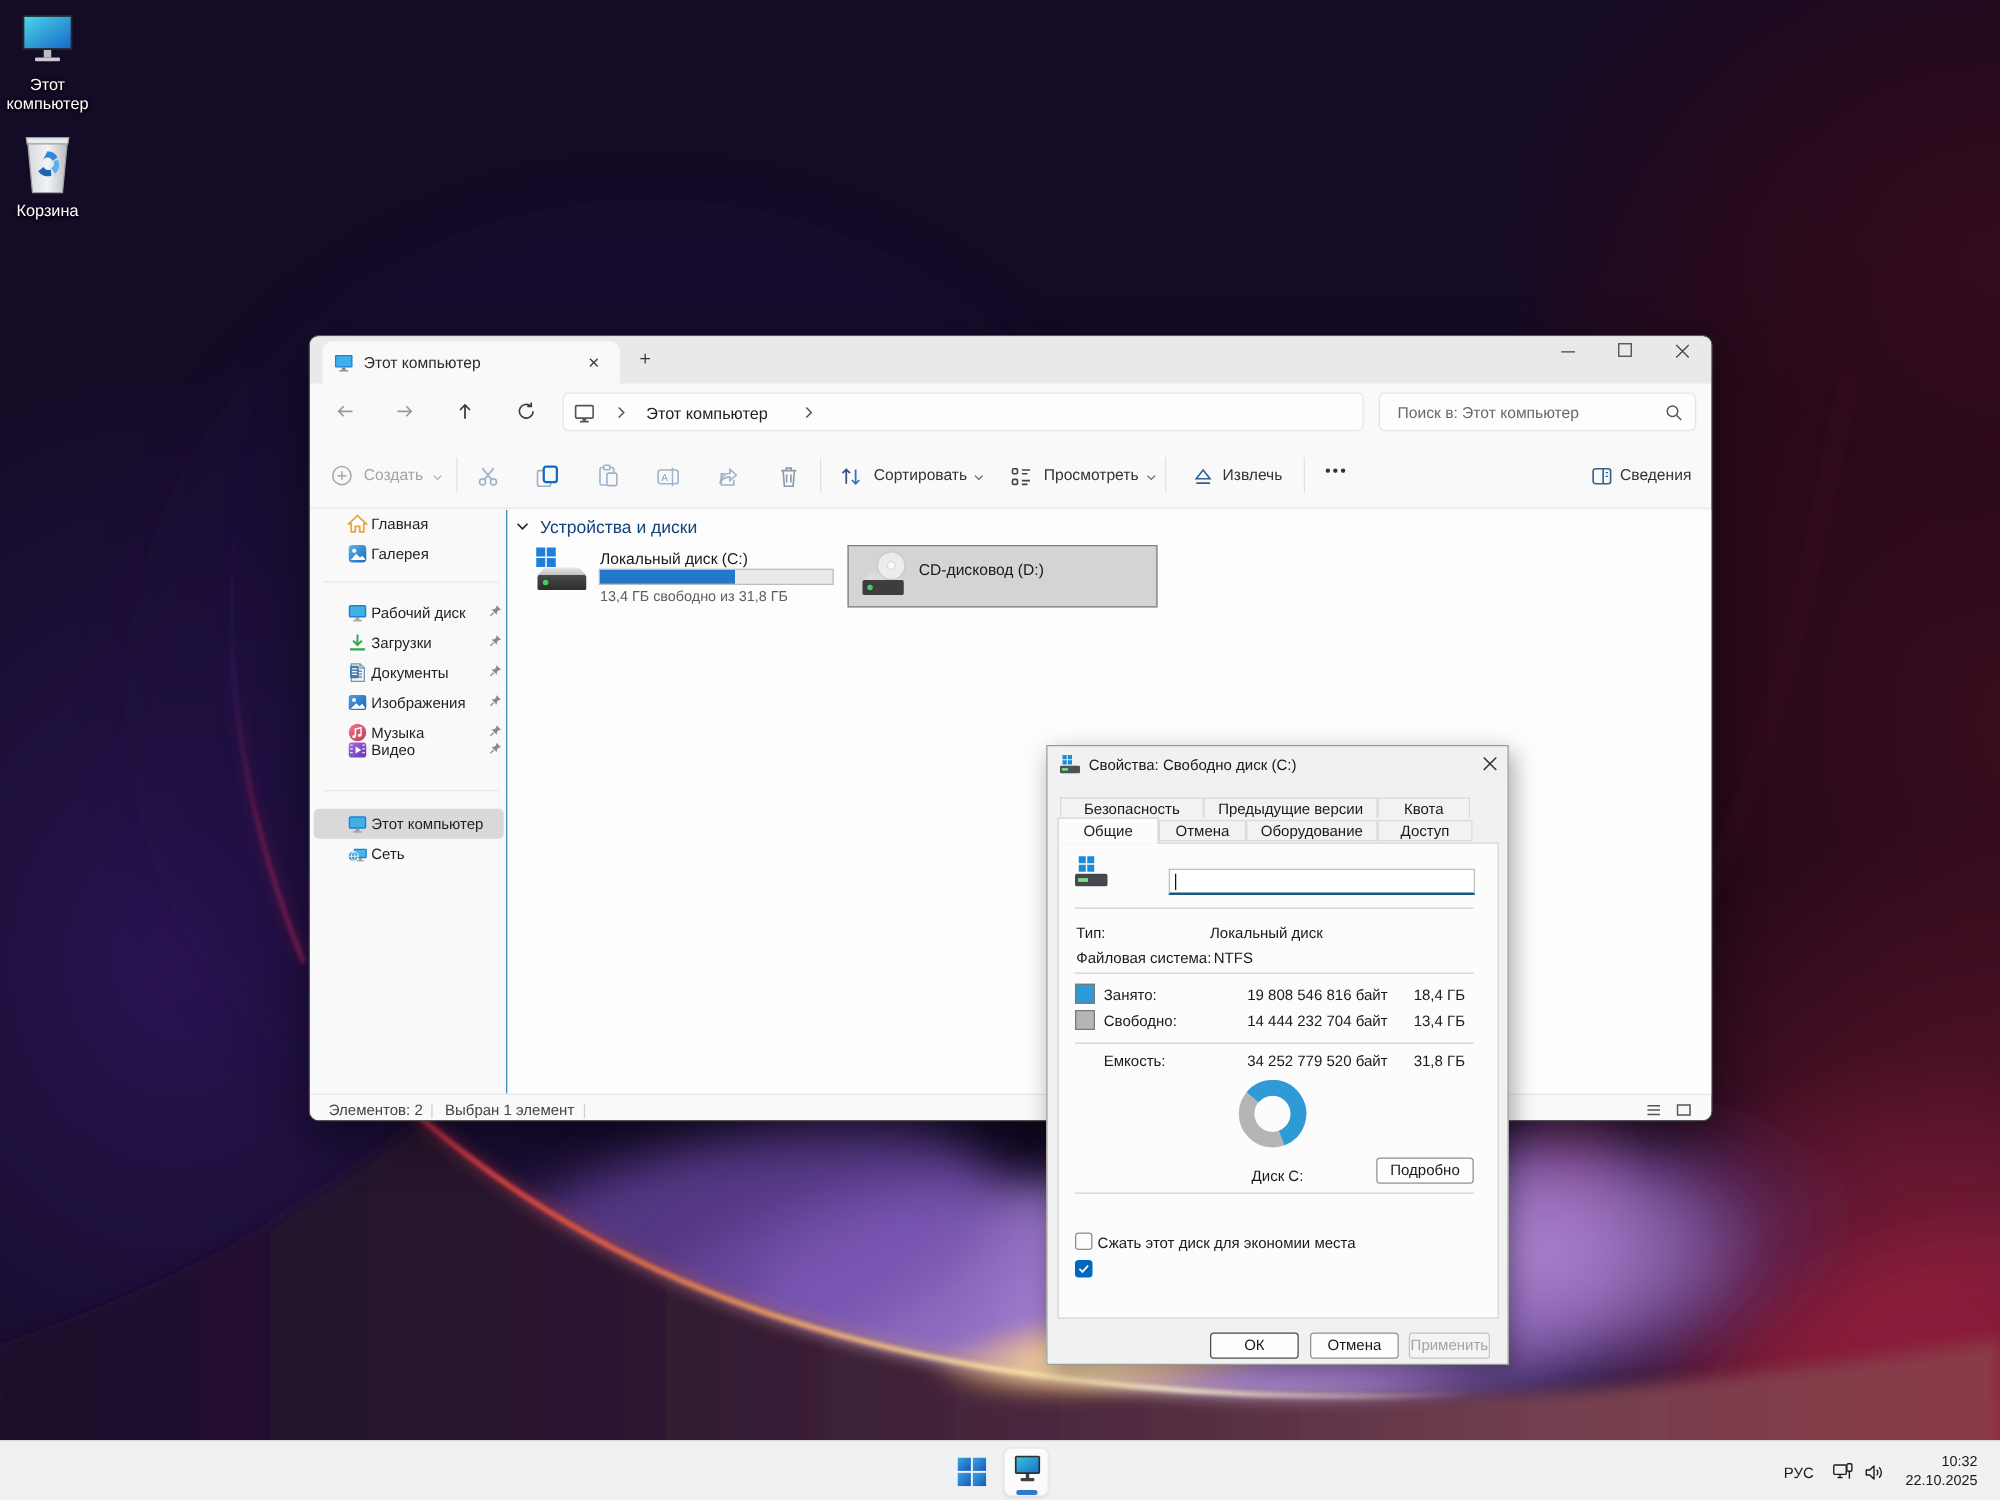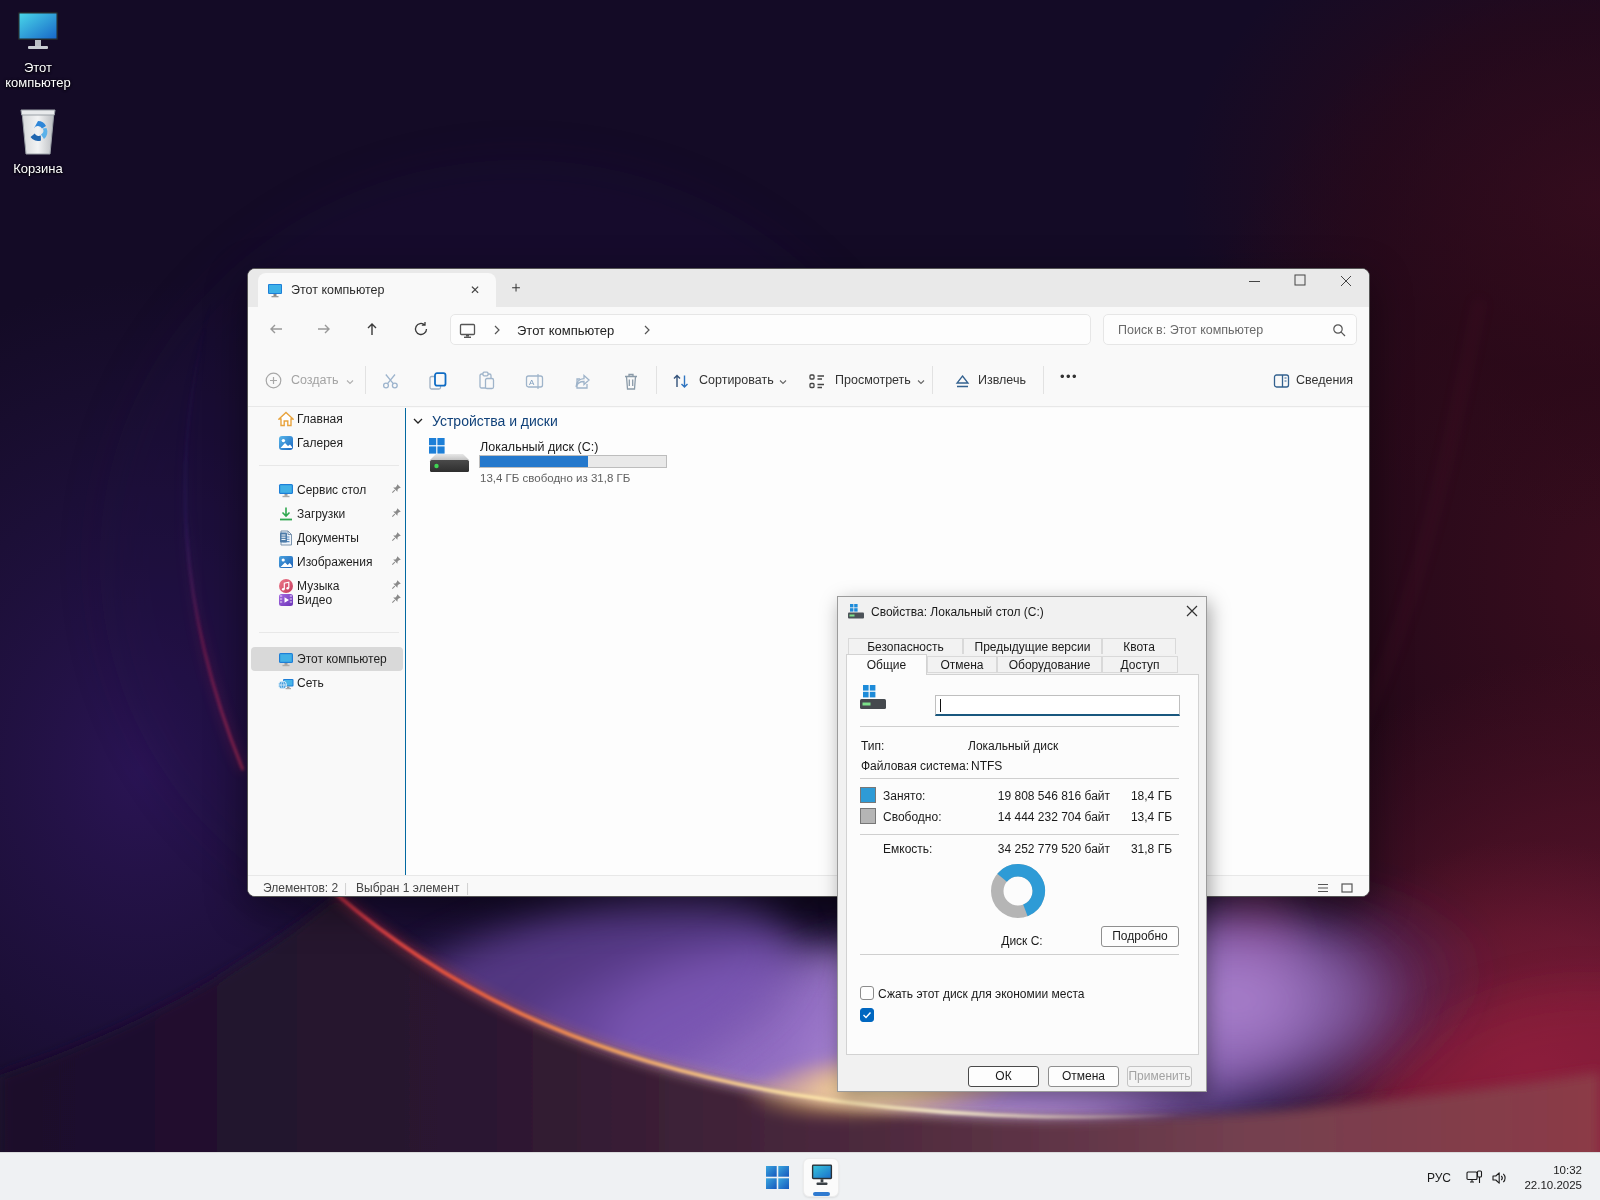--- a/index.html
+++ b/index.html
@@ -372,21 +372,21 @@
       <span class="st">Галерея</span>
     </div>
     <div class="ssep" style="top:57px;"></div>
     <div class="sitem" style="top:70px;">
       <svg class="si" viewBox="0 0 16 16">
           <rect x="1" y="2" width="14" height="10" rx="1.5" fill="#1d7fd7"></rect>
           <rect x="2.2" y="3.2" width="11.6" height="7.6" fill="#41b0e6"></rect>
           <rect x="6.5" y="12" width="3" height="1.8" fill="#999"></rect>
           <rect x="4.5" y="13.8" width="7" height="1.4" fill="#aaa"></rect>
         </svg>
-      <span class="st">Сервис стол</span>
+      <span class="st">Рабочий диск</span>
       <svg class="pin" width="11" height="11" viewBox="0 0 11 11">
           <path d="M6.3 1.2 L9.8 4.7 L7.9 5.2 L6.6 6.5 L6.4 8.8 L2.2 4.6 L4.5 4.4 L5.8 3.1 Z" fill="#8a8a8a"></path>
           <path d="M1.3 9.7 L3.8 7.2" stroke="#8a8a8a" stroke-width="1.1"></path>
         </svg>
     </div>
     <div class="sitem" style="top:94px;">
       <svg class="si" viewBox="0 0 16 16">
           <g stroke="#2fa84f" stroke-width="1.6" fill="none">
             <path d="M8 1.5 V9.5 M4.5 6.5 L8 10 L11.5 6.5"></path>
             <path d="M2 13.5 H14" stroke-width="1.8"></path>
@@ -517,20 +517,31 @@
           <rect x="10.4" y="1" width="7.2" height="7.2"></rect>
           <rect x="2" y="9.4" width="7.2" height="7.2"></rect>
           <rect x="10.4" y="9.4" width="7.2" height="7.2"></rect>
         </g>
     </svg>
     <span style="position:absolute;left:74px;top:32px;font-size:12.5px;color:#191919;">Локальный диск (C:)</span>
     <div style="position:absolute;left:73px;top:47px;width:188px;height:13px;background:#e9e9e9;border:1px solid #bdbdbd;">
       <div style="position:absolute;left:0;top:0;width:108px;height:11px;background:#2478cc;"></div>
     </div>
     <span style="position:absolute;left:74px;top:64px;font-size:11.5px;color:#5f5f5f;">13,4 ГБ свободно из 31,8 ГБ</span>
+    <div style="position:absolute;left:272px;top:28px;width:248px;height:50px;background:#d4d4d4;border:1px solid #7d7d7d;">
+      <svg style="position:absolute;left:7px;top:3px;" width="45" height="40" viewBox="0 0 45 40">
+        <path d="M12 18 L30 18 L36 24 L4 24 Z" fill="#dcdcdc"></path>
+        <circle cx="27" cy="12.5" r="11" fill="#ececec"></circle>
+        <circle cx="27" cy="12.5" r="11" fill="none" stroke="#c8c8c8" stroke-width="1"></circle>
+        <circle cx="27" cy="12.5" r="3.2" fill="#fafafa" stroke="#d5d5d5" stroke-width=".8"></circle>
+        <rect x="4" y="24" width="33" height="12" rx="1.5" fill="#3d3d3d"></rect>
+        <circle cx="10" cy="30" r="2.2" fill="#3fd453"></circle>
+      </svg>
+      <span style="position:absolute;left:56px;top:12px;font-size:12.5px;color:#191919;">CD-дисковод (D:)</span>
+    </div>
   </div>
   <div id="statusbar">
     <span style="position:absolute;left:15px;top:5px;">Элементов: 2</span>
     <span style="position:absolute;left:96px;top:5px;color:#d0d0d0;">|</span>
     <span style="position:absolute;left:108px;top:5px;">Выбран 1 элемент</span>
     <span style="position:absolute;left:218px;top:5px;color:#d0d0d0;">|</span>
     <svg style="position:absolute;right:40px;top:6px;" width="12" height="12" viewBox="0 0 12 12">
         <path d="M1 2.5 h10 M1 6 h10 M1 9.5 h10" stroke="#555" stroke-width="1.2"></path>
       </svg>
     <svg style="position:absolute;right:16px;top:6px;" width="12" height="12" viewBox="0 0 12 12">
@@ -543,21 +554,21 @@
   <svg style="position:absolute;left:9px;top:6px;" width="20" height="17" viewBox="0 0 20 17">
     <g fill="#1d8bd9">
         <rect x="3" y="1" width="3.4" height="3.4"></rect>
         <rect x="7.2" y="1" width="3.4" height="3.4"></rect>
         <rect x="3" y="5.2" width="3.4" height="3.4"></rect>
         <rect x="7.2" y="5.2" width="3.4" height="3.4"></rect>
       </g>
     <rect x="1" y="9.5" width="16" height="6" rx="1" fill="#4c5258"></rect>
     <rect x="2.5" y="11.5" width="5" height="2" fill="#7ce08a"></rect>
   </svg>
-  <span style="position:absolute;left:33px;top:8px;">Свойства: Локальный стол (C:)</span>
+  <span style="position:absolute;left:33px;top:8px;">Свойства: Свободно диск (C:)</span>
   <svg style="position:absolute;left:347px;top:7px;" width="14" height="14" viewBox="0 0 14 14">
       <path d="M2 2 L12 12 M12 2 L2 12" stroke="#333" stroke-width="1.2"></path>
     </svg>
 
   <div class="tab1" style="left:10px; width:115px;">
       <span class="tabtxt">Безопасность</span>
     </div>
   <div class="tab1" style="left:125px; width:139px;">
       <span class="tabtxt">Предыдущие версии</span>
     </div>

